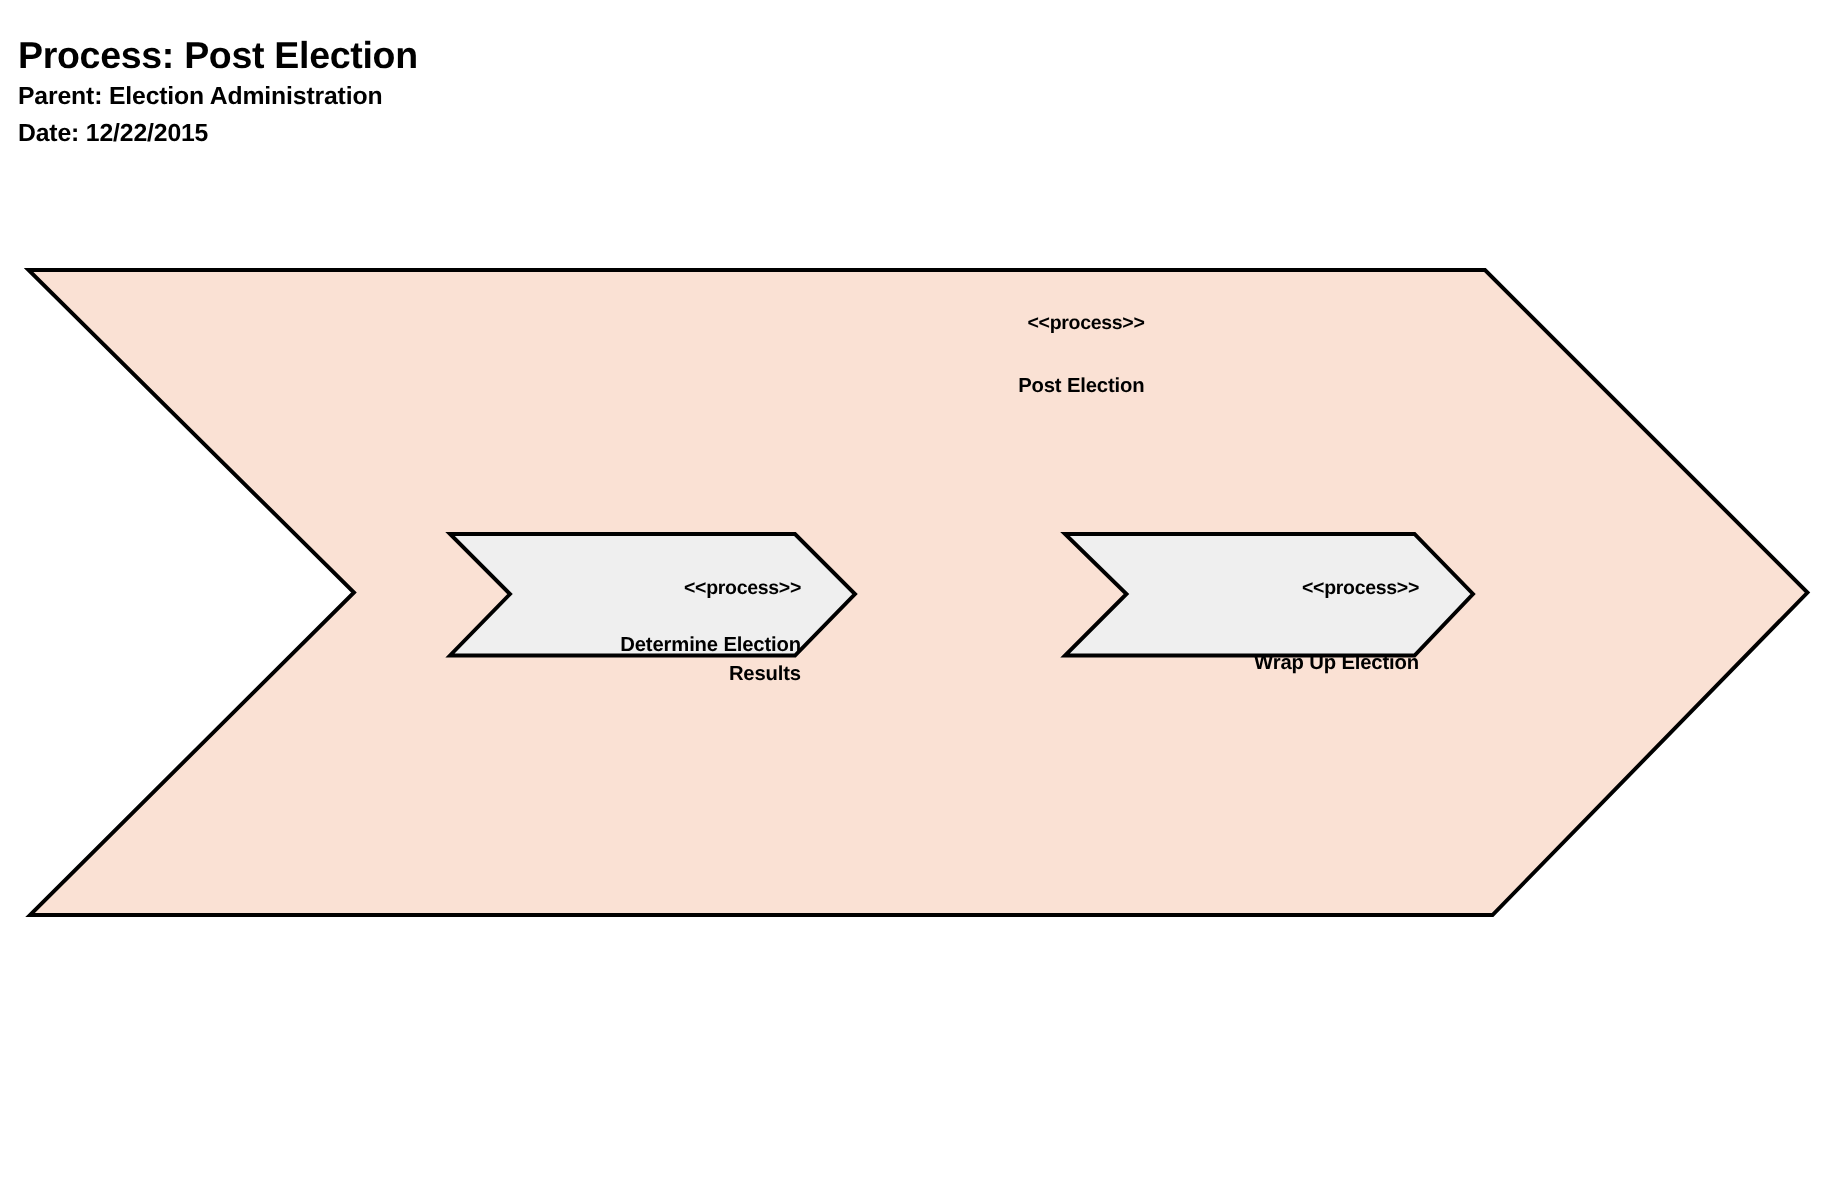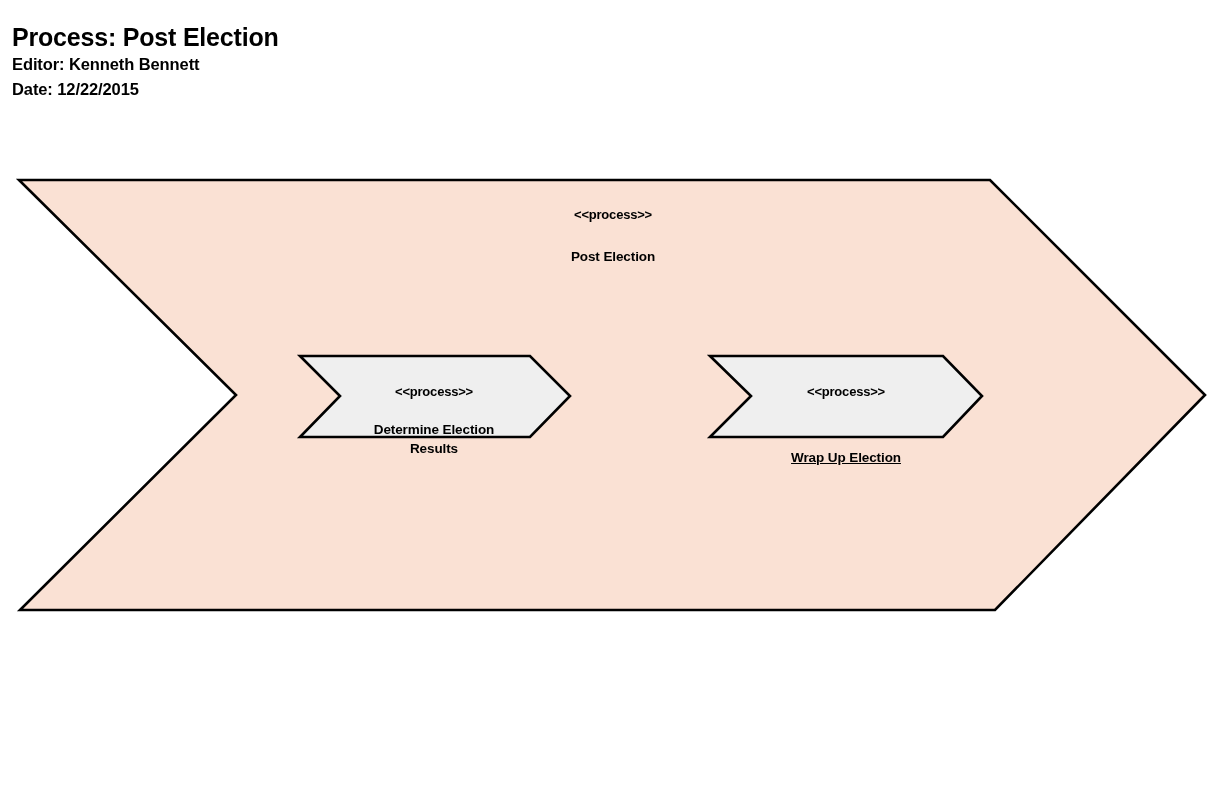--- a/index.html
+++ b/index.html
@@ -46,21 +46,21 @@
     width: 1224px;
     height: 792px;
   }
   #diagram-canvas svg {
     display: block;
   }
 
   
   .shape-label {
     position: absolute;
-    text-align: center;
+    text-align: right;
     line-height: 19px;
     white-space: pre-line;
   }
   .stereotype {
     font-size: 13px;
     font-weight: bold;
     letter-spacing: -0.2px;
   }
   .shape-name {
     font-size: 13.5px;
@@ -86,28 +86,28 @@
   #sub-process-1-label .stereotype { display: block; }
   #sub-process-1-label .shape-name { display: block; margin-top: 0; }
 
   
   #sub-process-2-label {
     left: 746px;
     top: 363px;
     width: 200px;
   }
   #sub-process-2-label .stereotype { display: block; }
-  #sub-process-2-label .shape-name { display: block; margin-top: 28px; text-decoration: underline; }
+  #sub-process-2-label .shape-name { display: block; margin-top: 12px; }
 </style>
 </head>
 <body>
 
 <div id="header-block">
   <div id="diagram-title">Process: Post Election</div>
-  <div class="meta-line">Editor: Kenneth Bennett</div>
+  <div class="meta-line">Parent: Election Administration</div>
   <div class="meta-line">Date: 12/22/2015</div>
 </div>
 
 <div id="diagram-canvas">
   <svg width="1224" height="792" viewBox="0 0 1224 792" xmlns="http://www.w3.org/2000/svg">
 
     <polygon points="19,180 990,180 1205,395 995,610 20,610 236,395" fill="#fae1d4" stroke="#000000" stroke-width="2.6" stroke-linejoin="miter"></polygon>
 
     <polygon points="300,356 530,356 570,396 530,437 300,437 340,396" fill="#efefef" stroke="#000000" stroke-width="2.6" stroke-linejoin="miter"></polygon>
 

